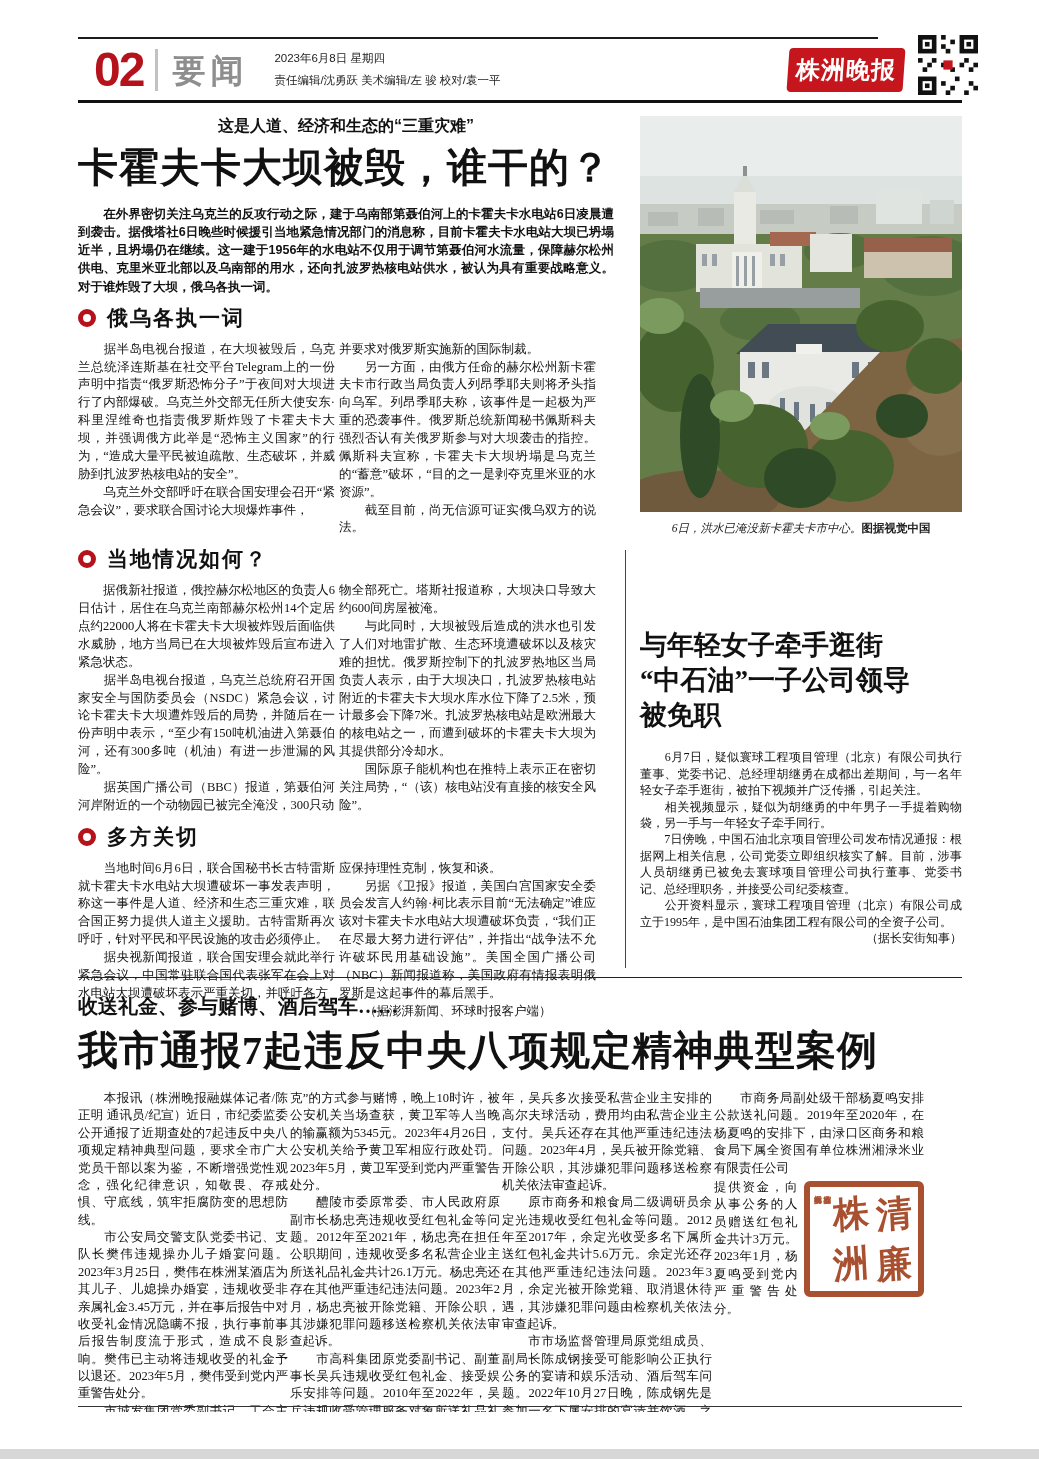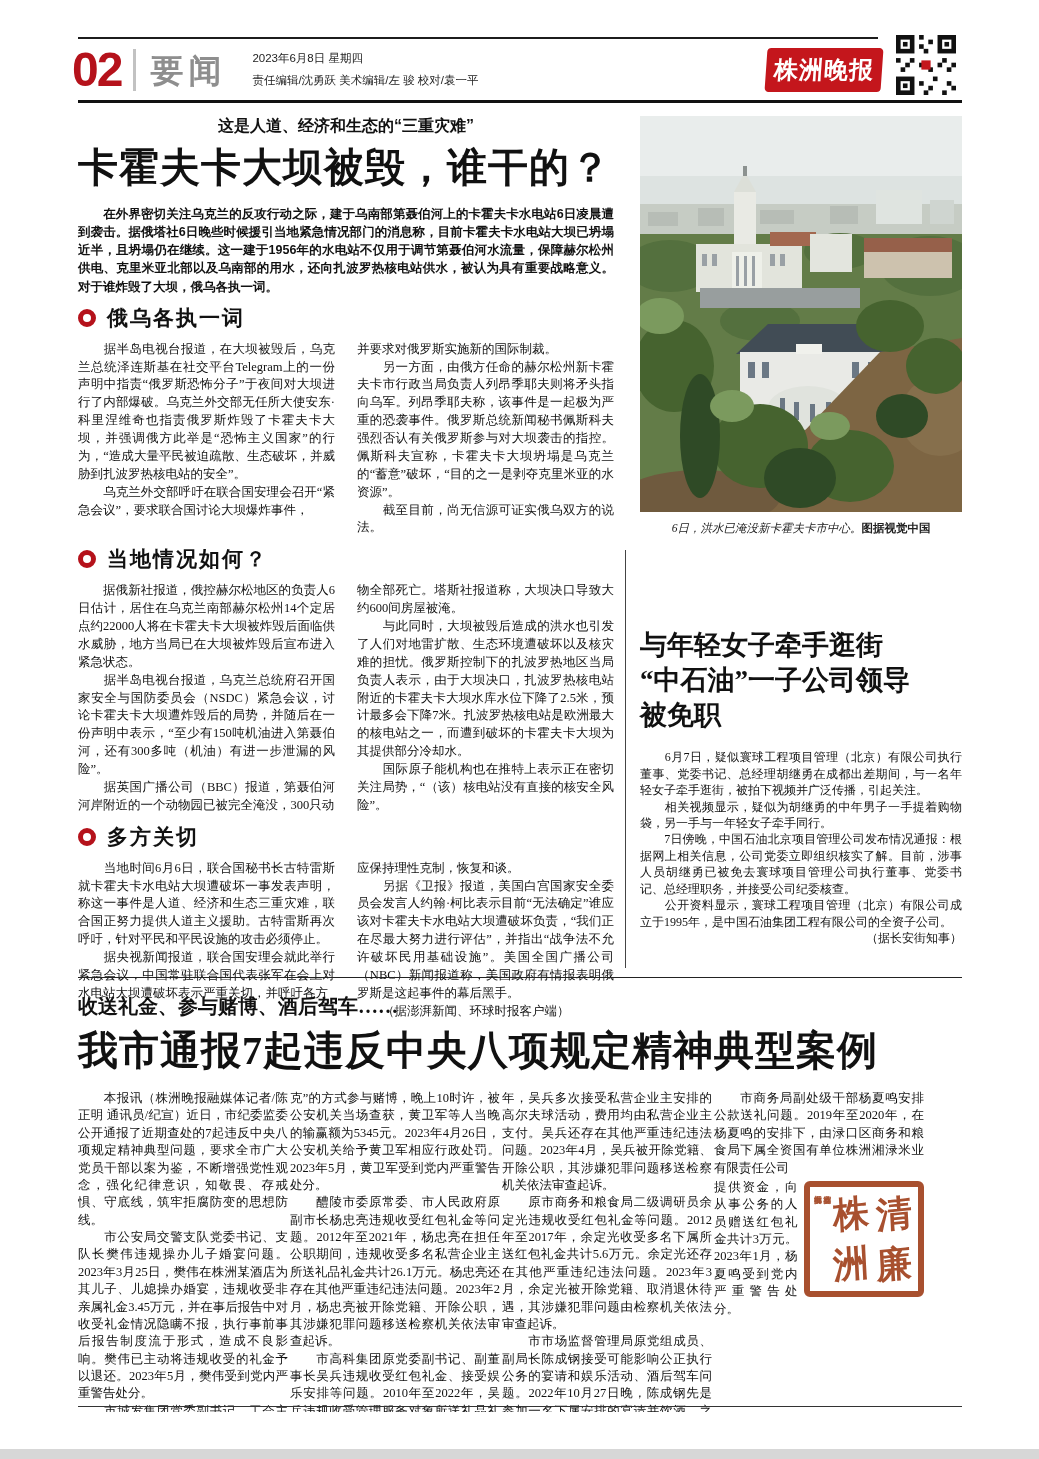--- a/index.html
+++ b/index.html
@@ -1,40 +1,40 @@
 <!DOCTYPE html>
 <html><head>
 <meta charset="utf-8">
 <style>
   html,body{margin:0;padding:0;background:#e9e9e9;}
   .page{position:relative;width:1039px;height:1459px;background:#ffffff;margin:0 auto;
         font-family:"Liberation Serif",serif;color:#111;overflow:hidden;}
   
   .top-rule{position:absolute;left:78px;width:800px;top:37px;height:2px;background:#1c1c1c;}
-  .header-row{position:absolute;left:72px;top:42px;width:884px;height:56px;display:flex;align-items:center;}
+  .header-row{position:absolute;left:94px;top:42px;width:884px;height:56px;display:flex;align-items:center;}
   .page-num{font-family:"Liberation Sans",sans-serif;font-weight:bold;font-size:48px;color:#b5121b;letter-spacing:-2px;line-height:1;}
   .hdr-div{width:3px;height:42px;background:#c2c2c2;margin:0 14px 0 12px;}
   .section-name{font-family:"Liberation Sans",sans-serif;font-weight:bold;font-size:33px;color:#8e8e8e;letter-spacing:5px;margin-right:26px;line-height:1;}
   .date-block{font-family:"Liberation Sans",sans-serif;font-size:11.5px;line-height:1.9;color:#222;}
   .masthead{margin-left:auto;background:#c4161c;color:#fff;width:116px;height:44px;border-radius:4px;
             display:flex;align-items:center;justify-content:center;font-weight:bold;font-size:24px;
             letter-spacing:1px;transform:skewX(-4deg);}
   .qr{width:60px;height:60px;margin-left:14px;margin-top:-10px;}
   .header-rule{position:absolute;left:78px;width:884px;top:100px;height:3px;background:#111;}
   
   .top-row{position:absolute;left:78px;top:112px;width:884px;height:864px;}
   .main-left{position:absolute;left:0;top:4px;width:536px;}
   .kicker{font-family:"Liberation Sans",sans-serif;font-weight:600;font-size:16px;margin:0 15px 8px;text-align:center;}
   .headline{font-family:"Liberation Sans",sans-serif;font-weight:bold;font-size:40px;letter-spacing:1px;margin:0 0 16px;line-height:1.1;}
   .lead{font-family:"Liberation Sans",sans-serif;font-weight:600;font-size:12.5px;line-height:1.45;text-align:justify;margin-bottom:6px;}
   .section{margin-top:2px;}
   .sec-head{display:flex;align-items:center;gap:11px;margin:8px 0 9px;}
   .sec-bullet{width:18px;height:18px;border:5px solid #b5121b;border-radius:50%;box-sizing:border-box;flex:0 0 auto;}
   .sec-title{font-weight:bold;font-size:21px;letter-spacing:2px;}
-  .sec-cols{display:flex;gap:22px;}
+  .sec-cols{display:flex;gap:4px;}
   .sec-col{width:257px;font-size:12.5px;line-height:1.43;text-align:justify;}
   .para{margin:0;}
   .para.right{text-align:right;}
   
   .right-col{position:absolute;left:562px;top:4px;width:322px;}
   .photo-svg{width:322px;height:396px;display:block;}
   .photo-caption{font-size:11.5px;text-align:center;margin-top:9px;font-style:italic;color:#222;}
   .photo-credit{font-style:normal;font-weight:bold;font-family:"Liberation Sans",sans-serif;}
   .vert-divider{position:absolute;left:547px;top:438px;height:418px;width:1px;background:#444;}
   .side-article{margin-top:92px;}

